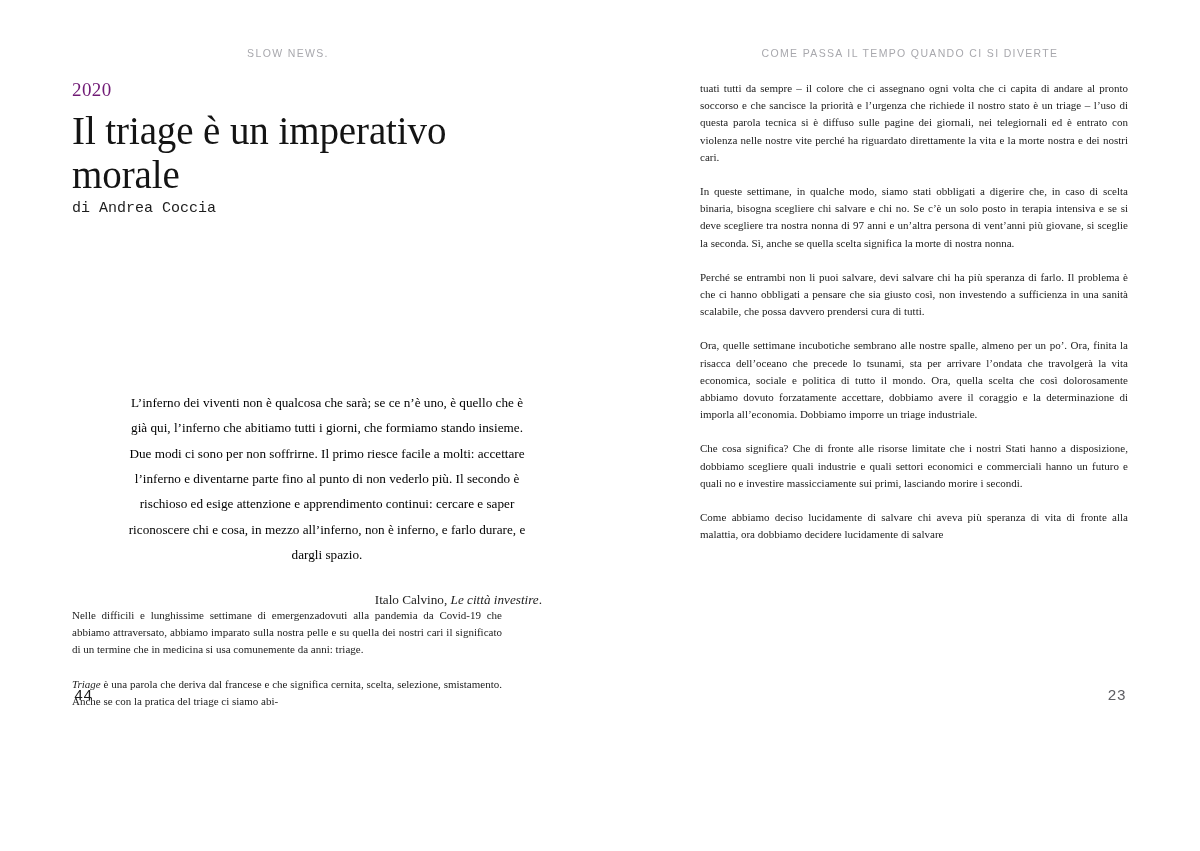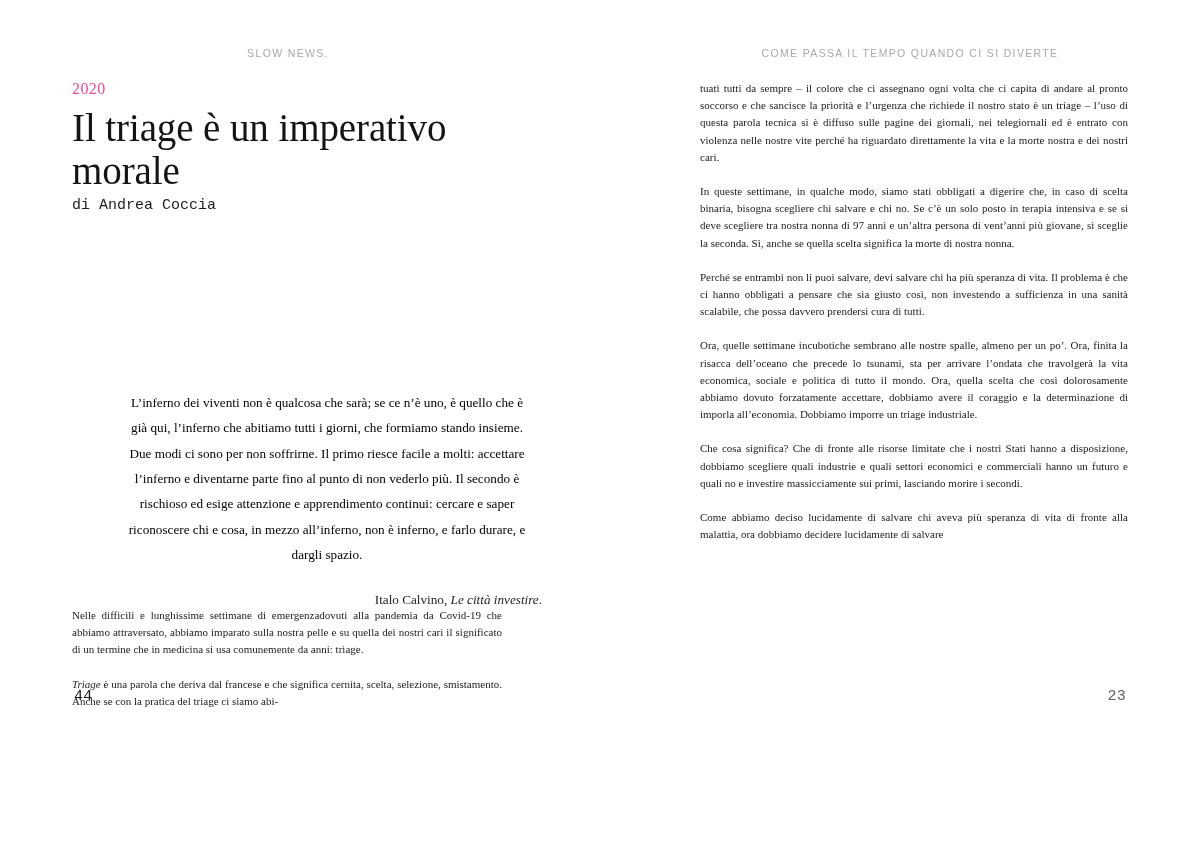--- a/index.html
+++ b/index.html
@@ -51,23 +51,23 @@
   .textblock-left {
     position: absolute;
     left: 72px;
     top: 80px;
     width: 430px;
   }
 
   
   .kicker {
     font-family: "Liberation Serif", "DejaVu Serif", serif;
-    font-size: 16px;
+    font-size: 19px;
     letter-spacing: 0.4px;
-    color: #ec4899;
+    color: #701a75;
     margin: 0 0 8px 0;
     line-height: 1.1;
   }
   .article-title {
     font-family: "Liberation Serif", "DejaVu Serif", serif;
     font-weight: 400;
     font-size: 39px;
     line-height: 1.12;
     letter-spacing: -0.1px;
     margin: 0 0 4px 0;
@@ -175,19 +175,19 @@
   <div class="page page-right">
 
     <div class="running-head">COME PASSA IL TEMPO QUANDO CI SI DIVERTE</div>
 
     <div class="folio folio-right">23</div>
   </div>
 
   <div class="body-right">
     <p class="para">tuati tutti da sempre – il colore che ci assegnano ogni volta che ci capita di andare al pronto soccorso e che sancisce la priorità e l’urgenza che richiede il nostro stato è un triage – l’uso di questa parola tecnica si è diffuso sulle pagine dei giornali, nei telegiornali ed è entrato con violenza nelle nostre vite perché ha riguardato direttamente la vita e la morte nostra e dei nostri cari.</p>
     <p class="para">In queste settimane, in qualche modo, siamo stati obbligati a digerire che, in caso di scelta binaria, bisogna scegliere chi salvare e chi no. Se c’è un solo posto in terapia intensiva e se si deve scegliere tra nostra nonna di 97 anni e un’altra persona di vent’anni più giovane, si sceglie la seconda. Sì, anche se quella scelta significa la morte di nostra nonna.</p>
-    <p class="para">Perché se entrambi non li puoi salvare, devi salvare chi ha più speranza di vita. Il problema è che ci hanno obbligati a pensare che sia giusto così, non investendo a sufficienza in una sanità scalabile, che possa davvero prendersi cura di tutti.</p>
+    <p class="para">Perché se entrambi non li puoi salvare, devi salvare chi ha più speranza di farlo. Il problema è che ci hanno obbligati a pensare che sia giusto così, non investendo a sufficienza in una sanità scalabile, che possa davvero prendersi cura di tutti.</p>
     <p class="para">Ora, quelle settimane incubotiche sembrano alle nostre spalle, almeno per un po’. Ora, finita la risacca dell’oceano che precede lo tsunami, sta per arrivare l’ondata che travolgerà la vita economica, sociale e politica di tutto il mondo. Ora, quella scelta che così dolorosamente abbiamo dovuto forzatamente accettare, dobbiamo avere il coraggio e la determinazione di imporla all’economia. Dobbiamo imporre un triage industriale.</p>
     <p class="para">Che cosa significa? Che di fronte alle risorse limitate che i nostri Stati hanno a disposizione, dobbiamo scegliere quali industrie e quali settori economici e commerciali hanno un futuro e quali no e investire massicciamente sui primi, lasciando morire i secondi.</p>
     <p class="para">Come abbiamo deciso lucidamente di salvare chi aveva più speranza di vita di fronte alla malattia, ora dobbiamo decidere lucidamente di salvare</p>
   </div>
 
 </div>
 
 </body></html>

